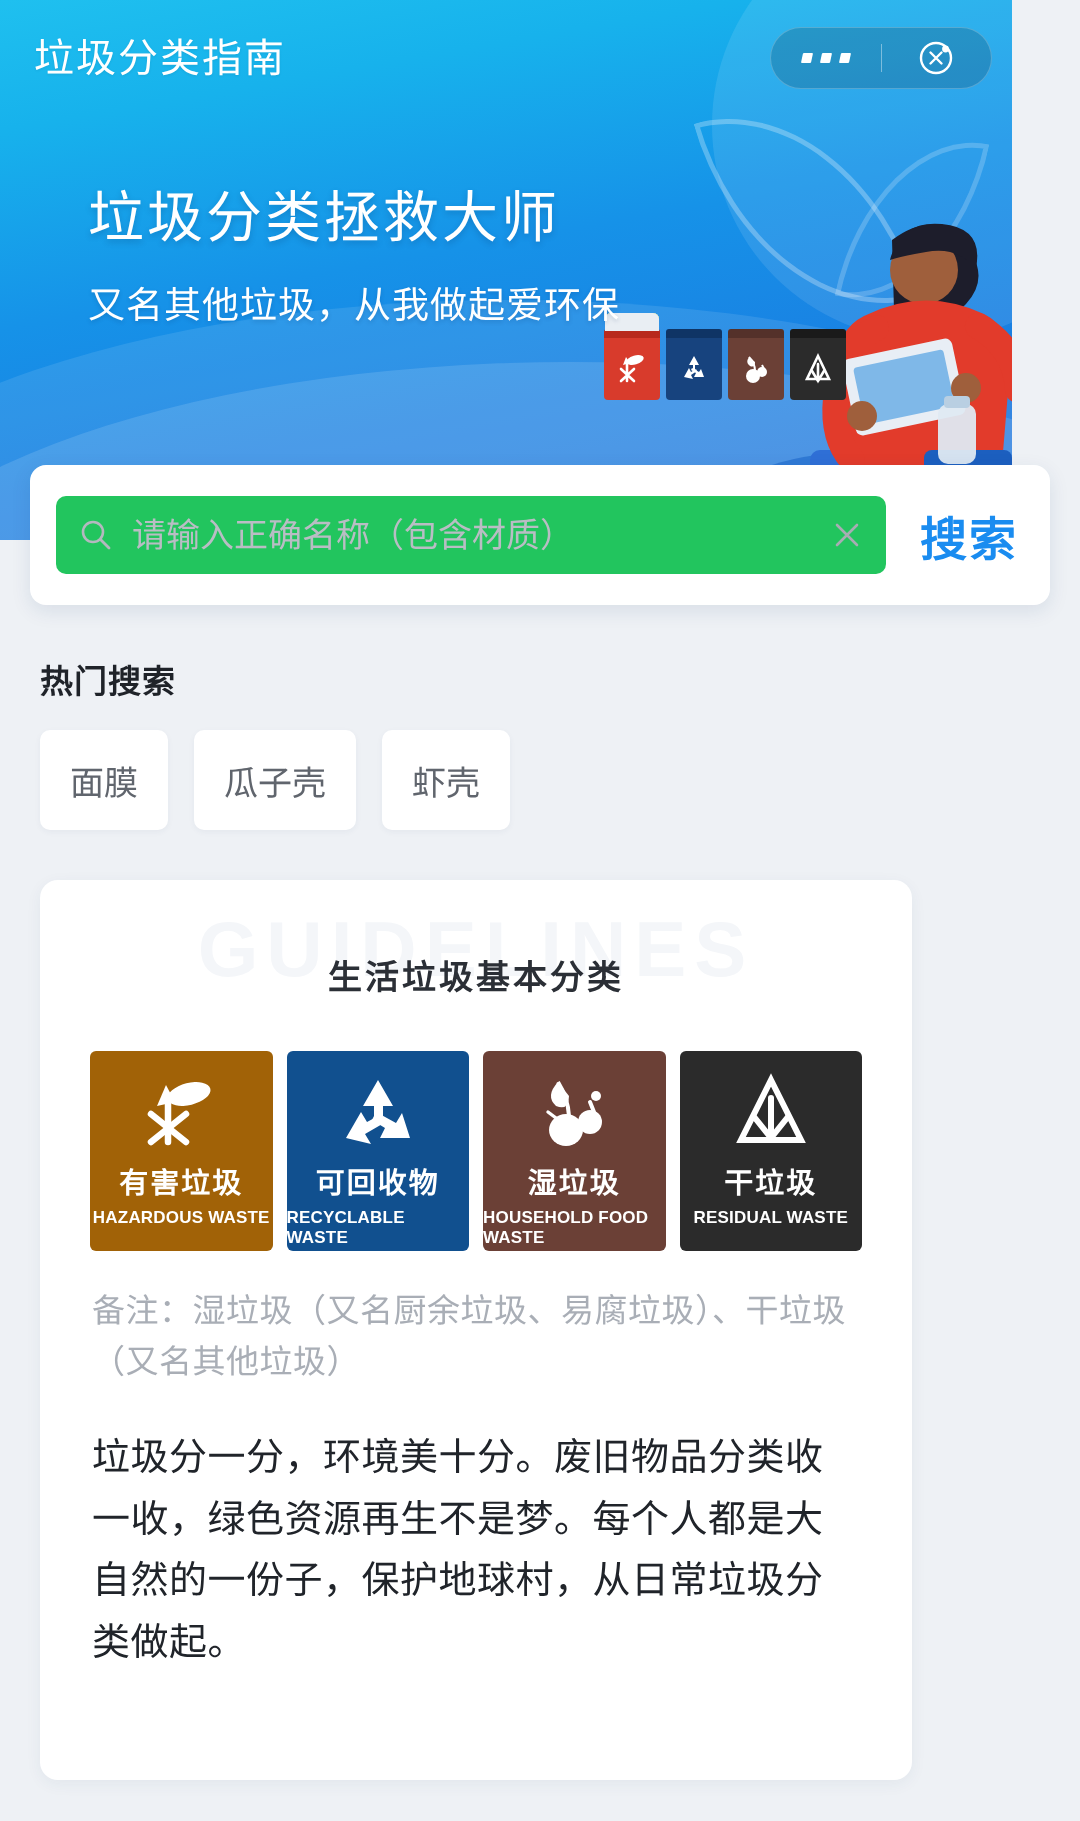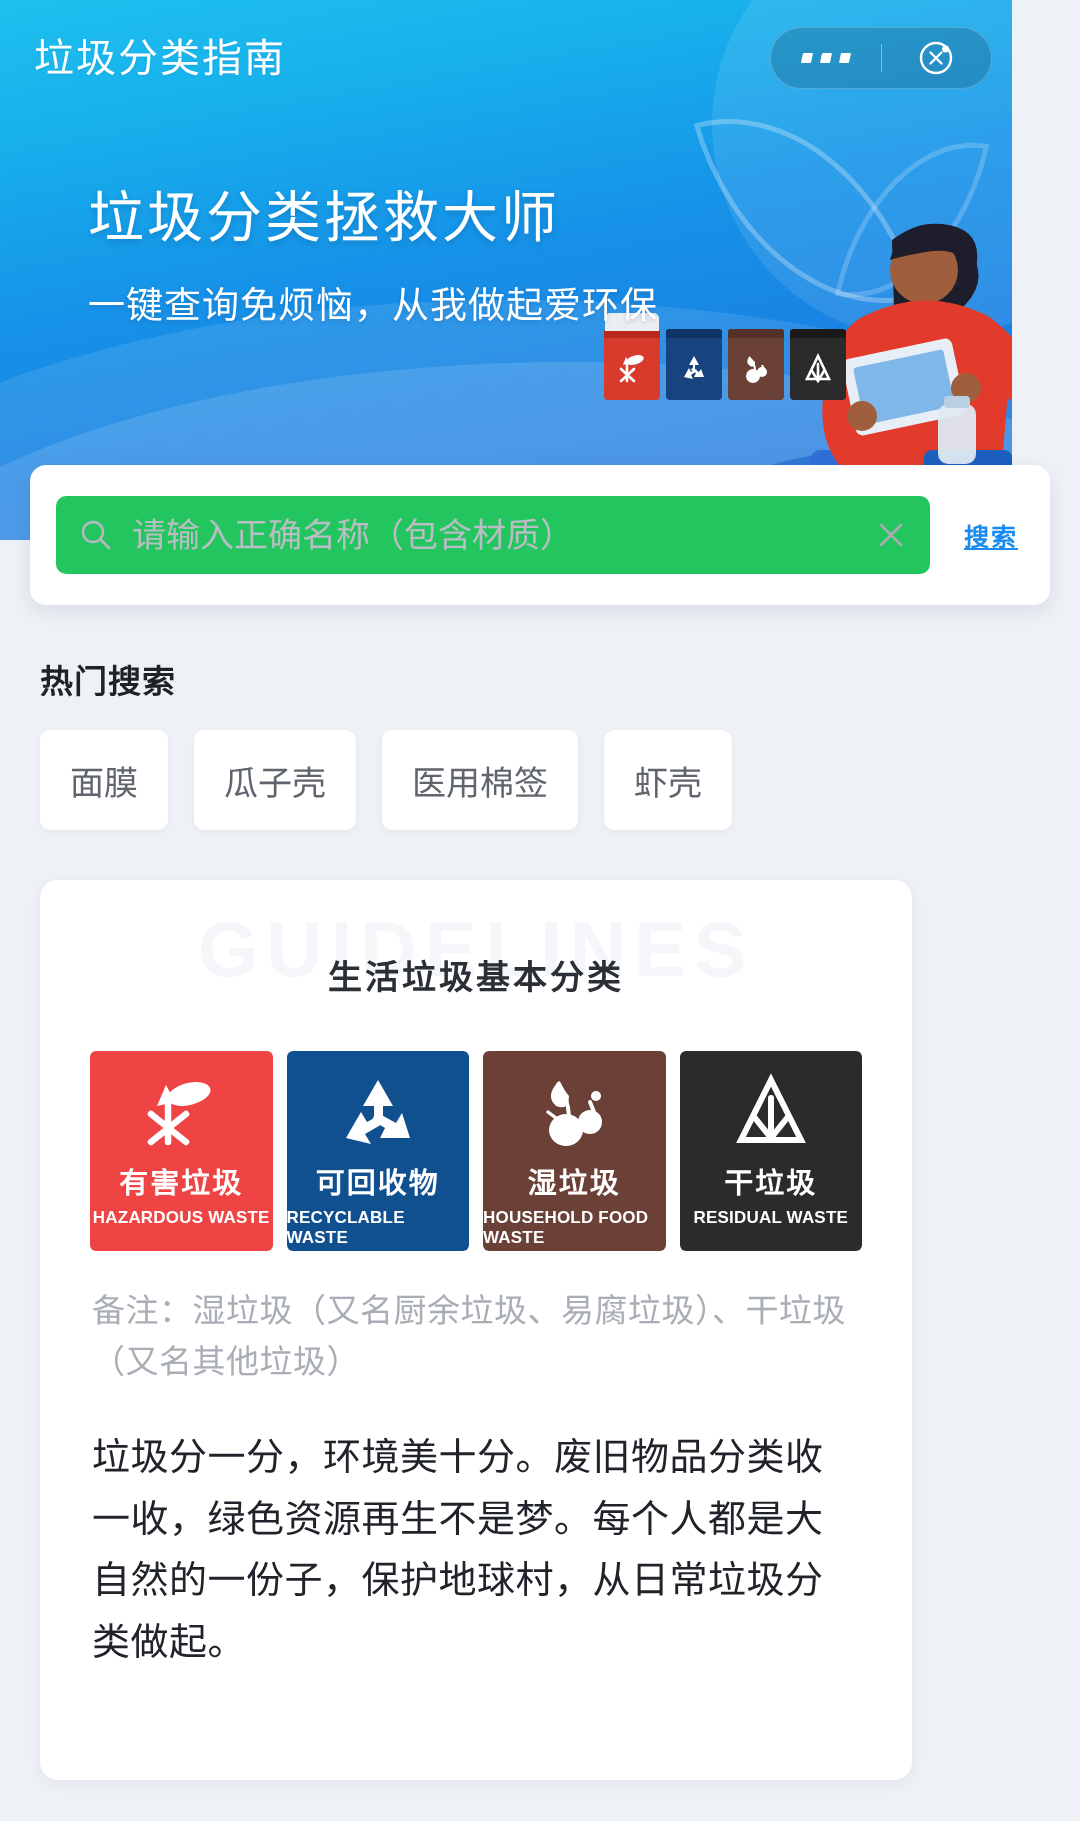--- a/index.html
+++ b/index.html
@@ -107,23 +107,23 @@
     display: flex; align-items: center; padding: 0 22px; gap: 18px;
   }
   .search-ic { width: 36px; height: 36px; flex: none; }
   .search-input {
     flex: 1; border: none; outline: none; background: transparent;
     font-family: inherit; font-size: 34px; color: #333;
   }
   .search-input::placeholder { color: #b9bdc4; }
   .clear-ic { width: 34px; height: 34px; flex: none; cursor: pointer; }
   .search-btn {
-    margin-left: 28px; font-size: 25px; color: #1a8cf0; font-weight: 700;
+    margin-left: 28px; font-size: 47px; color: #1a8cf0; font-weight: 700;
     letter-spacing: 2px; cursor: pointer; background: none; border: none;
-    font-family: inherit; padding: 0 6px; text-decoration: underline;
+    font-family: inherit; padding: 0 6px;
   }
 
   
   .hot-head {
     position: absolute; left: 40px; top: 655px;
     font-size: 33px; font-weight: 700; color: #1f2329; letter-spacing: 1px;
   }
   .tags { position: absolute; left: 40px; top: 730px; display: flex; gap: 26px; }
   .tag {
     background: #ffffff; border-radius: 10px;
@@ -198,21 +198,21 @@
             <circle cx="20" cy="20" r="15" fill="none" stroke="#fff" stroke-width="2.4"></circle>
             <path d="M14.5 14.5 L25.5 25.5 M25.5 14.5 L14.5 25.5" stroke="#fff" stroke-width="2.4" stroke-linecap="round"></path>
             <circle cx="29.5" cy="11" r="3.4" fill="#fff"></circle>
           </svg>
         </div>
       </div>
     </div>
 
     <div class="hero-copy">
       <div class="hero-title">垃圾分类拯救大师</div>
-      <div class="hero-sub">一键查询免烦恼，从我做起爱环保</div>
+      <div class="hero-sub">又名其他垃圾，从我做起爱环保</div>
     </div>
 
     <svg class="illus" viewBox="0 0 520 420">
       <ellipse cx="395" cy="372" rx="150" ry="42" fill="#1763c9" opacity="0.55"></ellipse>
       <rect x="318" y="330" width="200" height="60" rx="10" fill="#2f6fd6"></rect>
       <path d="M400 120 q46 -34 76 8 q22 30 -2 56 q-30 32 -72 6 z" fill="#1d1d2b"></path>
       <circle cx="432" cy="150" r="34" fill="#9f5f3c"></circle>
       <path d="M398 140 q10 -40 52 -36 q42 4 34 44 q-20 -22 -50 -16 q-24 4 -36 8z" fill="#1d1d2b"></path>
       <path d="M372 196 q60 -30 120 -2 q28 14 26 54 l-8 96 q-2 24 -28 24 l-96 0 q-28 0 -30 -26 l-10 -96 q-2 -36 26 -50z" fill="#e23b2b"></path>
       <path d="M384 208 q-36 22 -40 70 q-4 40 16 62" stroke="#e23b2b" stroke-width="26" fill="none" stroke-linecap="round"></path>
@@ -286,31 +286,30 @@
         <path d="M7 7 L27 27 M27 7 L7 27" stroke="#a8acb3" stroke-width="2.6" stroke-linecap="round"></path>
       </svg>
     </div>
     <button class="search-btn">搜索</button>
   </div>
 
   <div class="hot-head">热门搜索</div>
   <div class="tags">
     <div class="tag">面膜</div>
     <div class="tag">瓜子壳</div>
-    <div class="tag">医用棉签</div>
     <div class="tag">虾壳</div>
   </div>
 
   <div class="guide-card">
     <div class="watermark">GUIDELINES</div>
     <div class="guide-title">生活垃圾基本分类</div>
 
     <div class="cats">
 
-      <div class="cat" style="background:#ef4444">
+      <div class="cat" style="background:#a16207">
         <div class="cat-ic">
           <svg viewBox="0 0 80 80">
             <ellipse cx="48" cy="22" rx="22" ry="11" fill="#fff" transform="rotate(-14 48 22)"></ellipse>
             <path d="M25 13 L16 34 L34 30 Z" fill="#fff"></path>
             <path d="M27 30 L27 70" stroke="#fff" stroke-width="6.5" stroke-linecap="round"></path>
             <path d="M10 42 L45 70" stroke="#fff" stroke-width="6.5" stroke-linecap="round"></path>
             <path d="M45 42 L10 70" stroke="#fff" stroke-width="6.5" stroke-linecap="round"></path>
           </svg>
         </div>
         <div class="cat-cn">有害垃圾</div>

